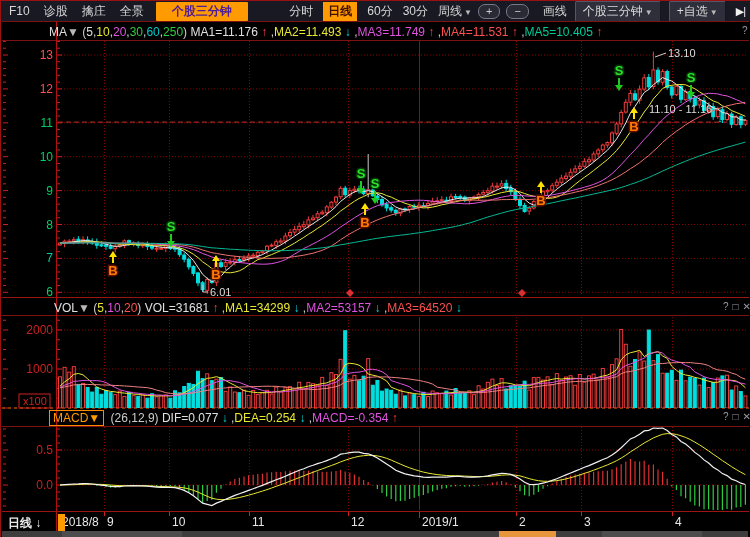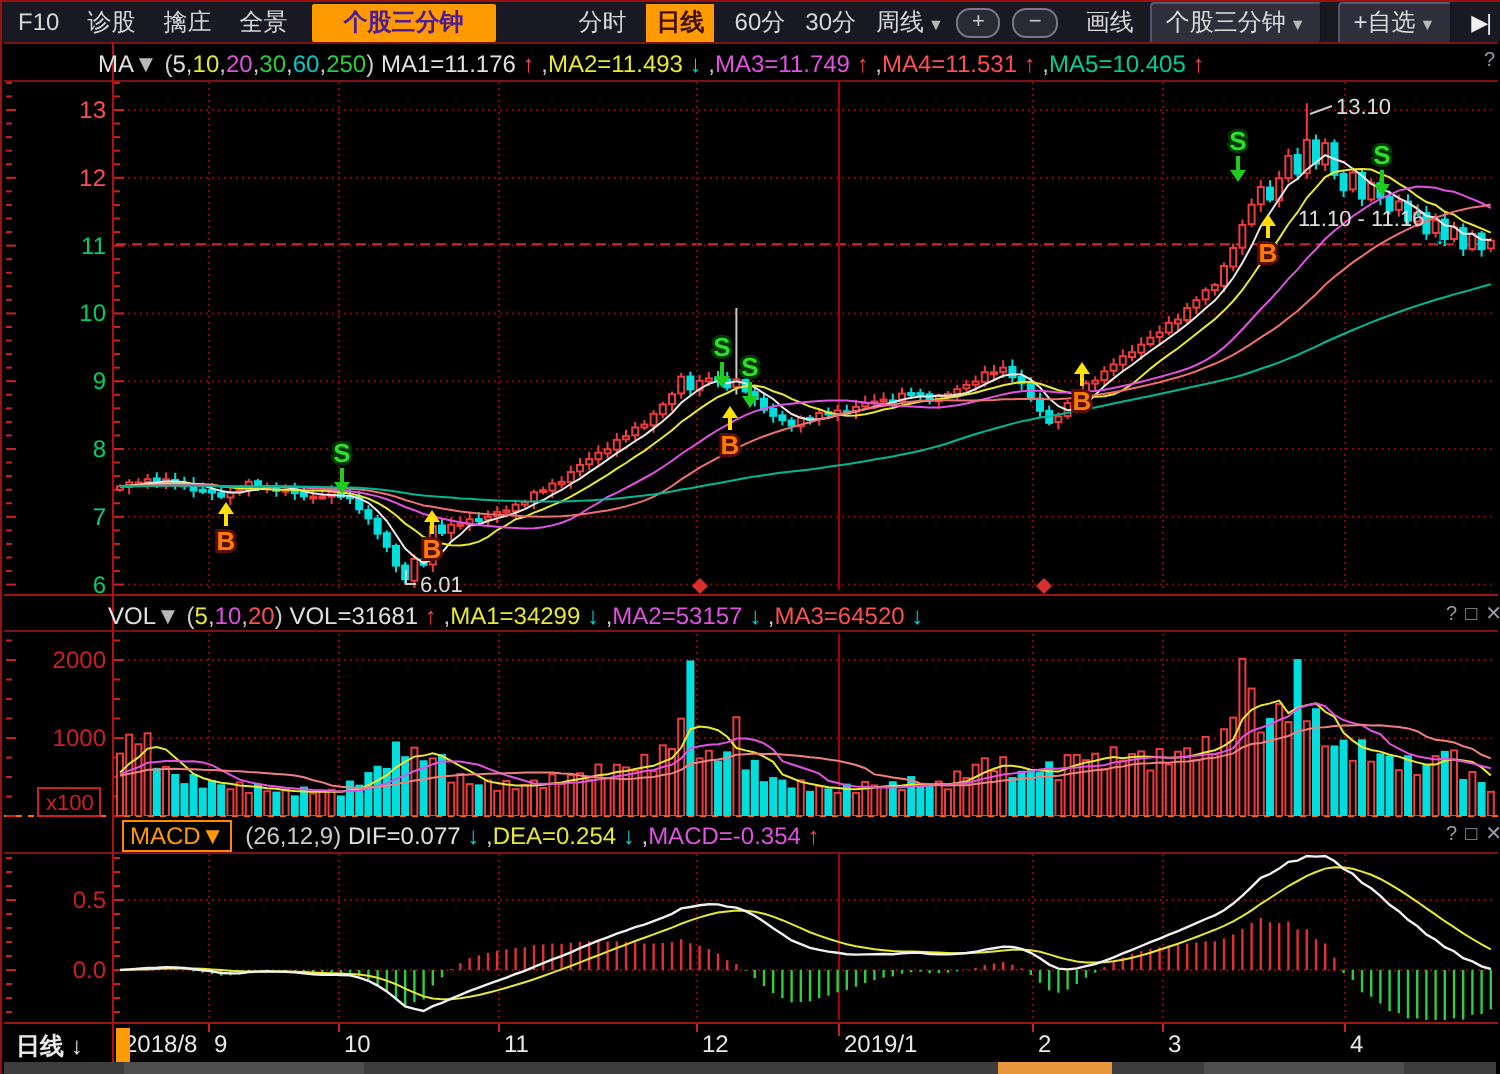--- a/index.html
+++ b/index.html
@@ -948,21 +948,21 @@
     <span>?</span>
   </div>
 
   <div class="hdr" style="left:53px;top:300px">
     <span><span style="color: rgb(224, 224, 224);">VOL</span><span style="color: rgb(184, 184, 184);">▼</span></span><span><span style="color: rgb(204, 204, 204);"> (</span><span style="color: rgb(232, 232, 51);">5</span><span style="color: rgb(204, 204, 204);">,</span><span style="color: rgb(224, 82, 224);">10</span><span style="color: rgb(204, 204, 204);">,</span><span style="color: rgb(255, 80, 80);">20</span><span style="color: rgb(204, 204, 204);">) </span><span style="color: rgb(224, 224, 224);">VOL=31681</span><span style="color: rgb(255, 64, 64);"> ↑</span><span style="color: rgb(204, 204, 204);"> ,</span><span style="color: rgb(232, 232, 51);">MA1=34299</span><span style="color: rgb(0, 216, 216);"> ↓</span><span style="color: rgb(204, 204, 204);"> ,</span><span style="color: rgb(224, 82, 224);">MA2=53157</span><span style="color: rgb(0, 216, 216);"> ↓</span><span style="color: rgb(204, 204, 204);"> ,</span><span style="color: rgb(255, 80, 80);">MA3=64520</span><span style="color: rgb(0, 216, 216);"> ↓</span></span>
   </div>
   <div class="icons" style="left:718px;top:300px">
     <span>?</span><span>□</span><span>✕</span>
   </div>
 
-  <div class="hdr" style="left:60px;top:410px">
+  <div class="hdr" style="left:48px;top:410px">
     <span class="boxed"><span style="color: rgb(255, 154, 0);">MACD</span><span style="color: rgb(255, 154, 0);">▼</span></span><span><span style="color: rgb(204, 204, 204);"> (26,12,9) </span><span style="color: rgb(224, 224, 224);">DIF=0.077</span><span style="color: rgb(0, 216, 216);"> ↓</span><span style="color: rgb(204, 204, 204);"> ,</span><span style="color: rgb(232, 232, 51);">DEA=0.254</span><span style="color: rgb(0, 216, 216);"> ↓</span><span style="color: rgb(204, 204, 204);"> ,</span><span style="color: rgb(224, 82, 224);">MACD=-0.354</span><span style="color: rgb(255, 64, 64);"> ↑</span></span>
   </div>
   <div class="icons" style="left:718px;top:410px">
     <span>?</span><span>□</span><span>✕</span>
   </div>
 
   <div class="bl-label"><span>日线</span> <span>↓</span></div>
   <div class="orange-tick"></div>
 
   <div class="scroll-track">

